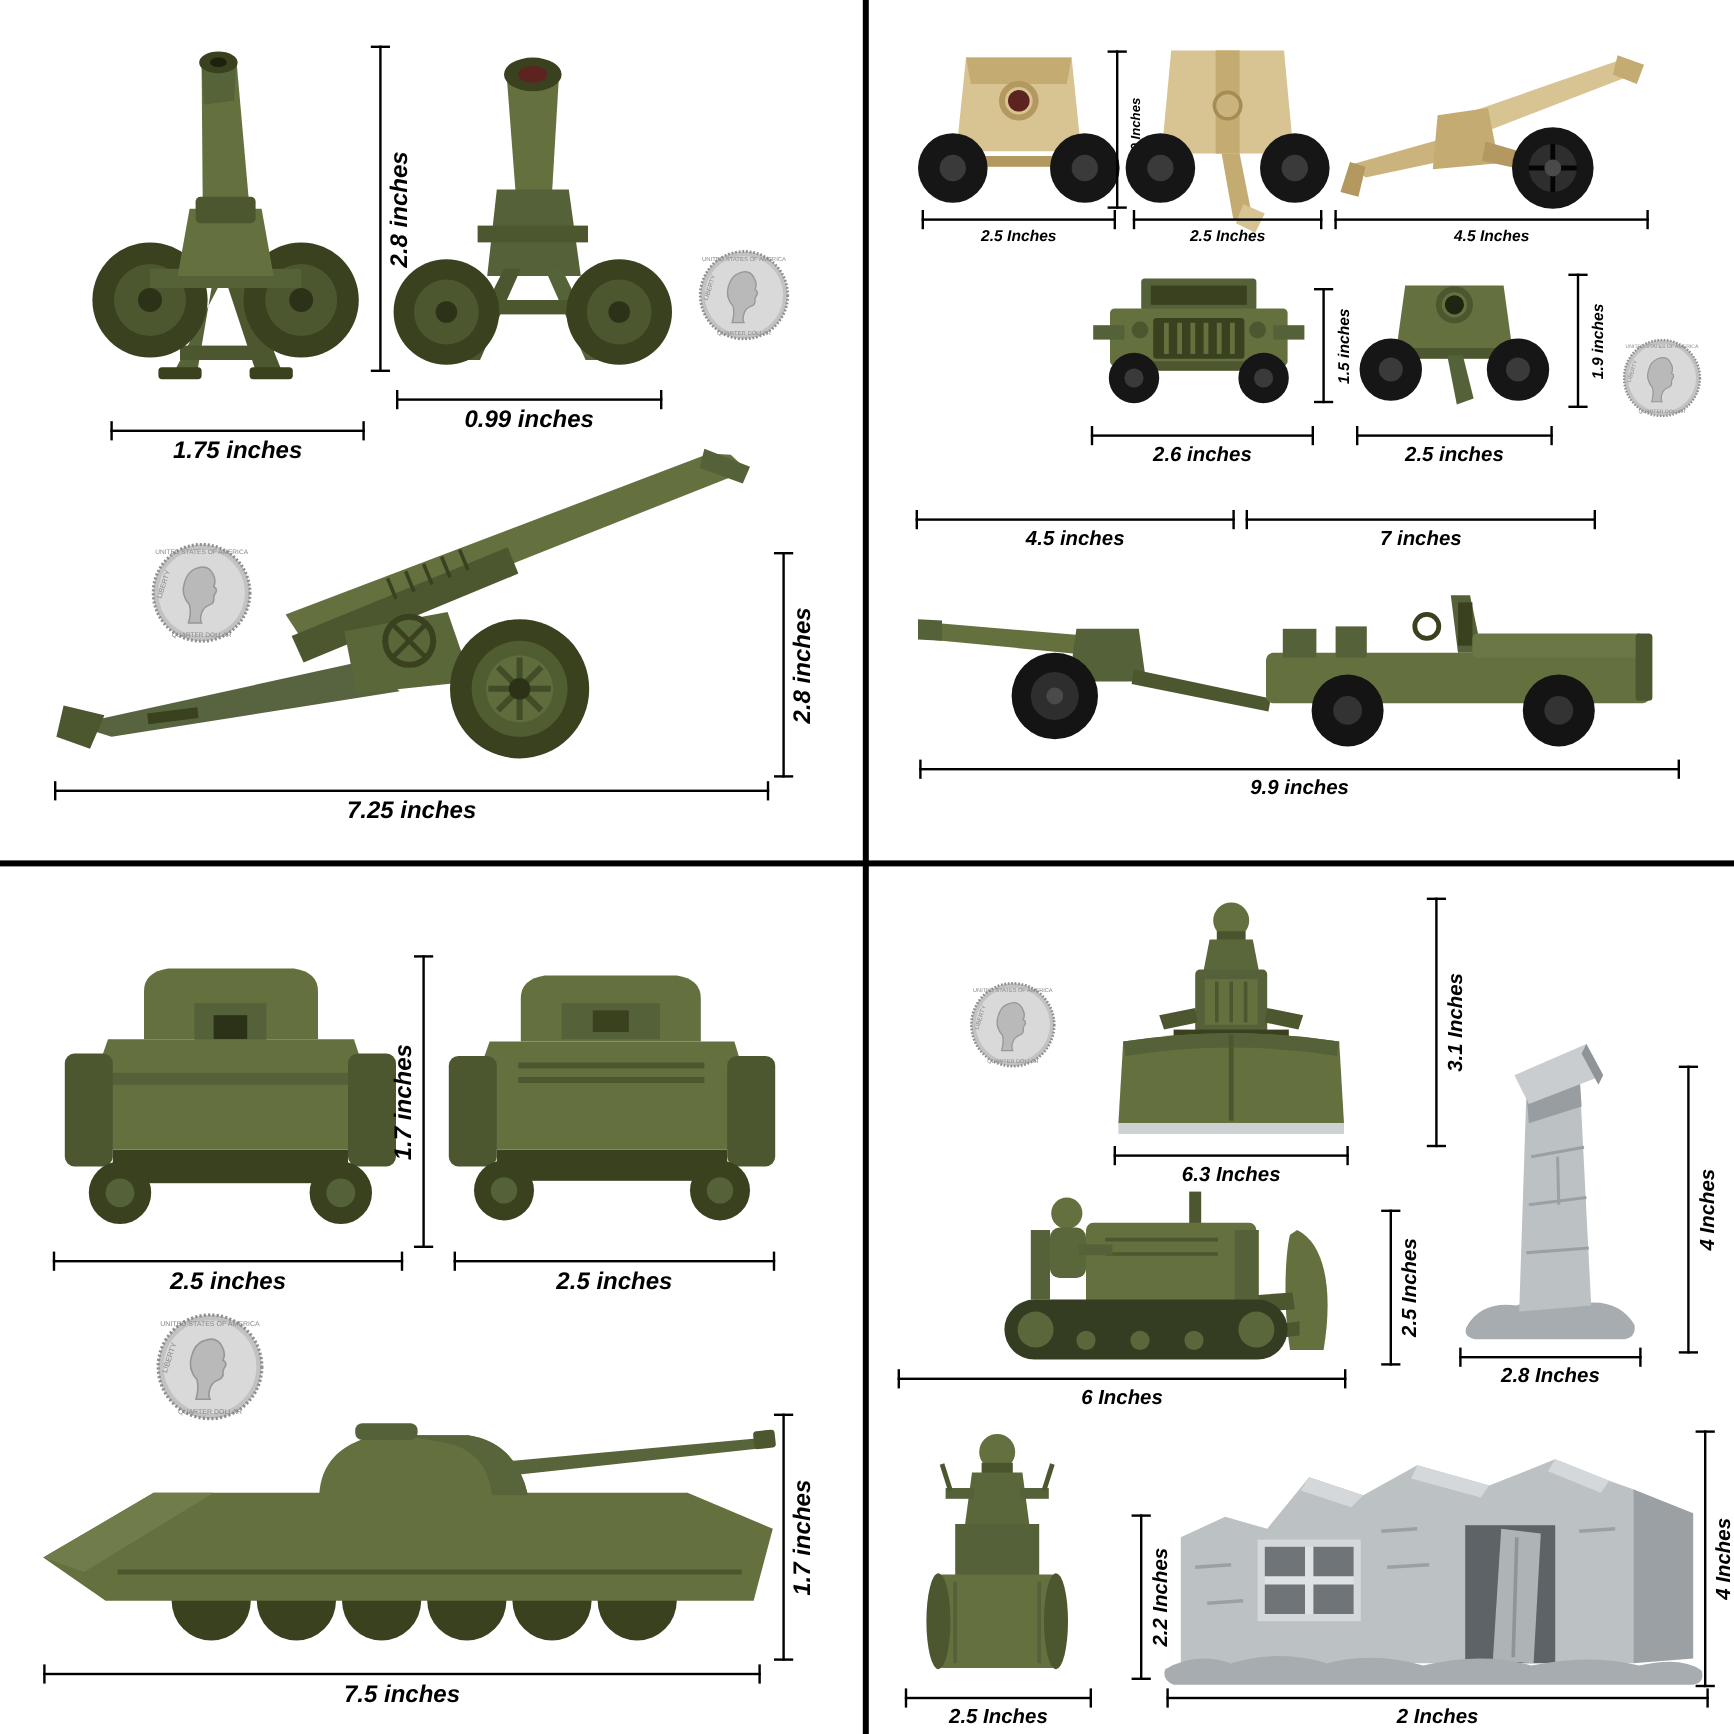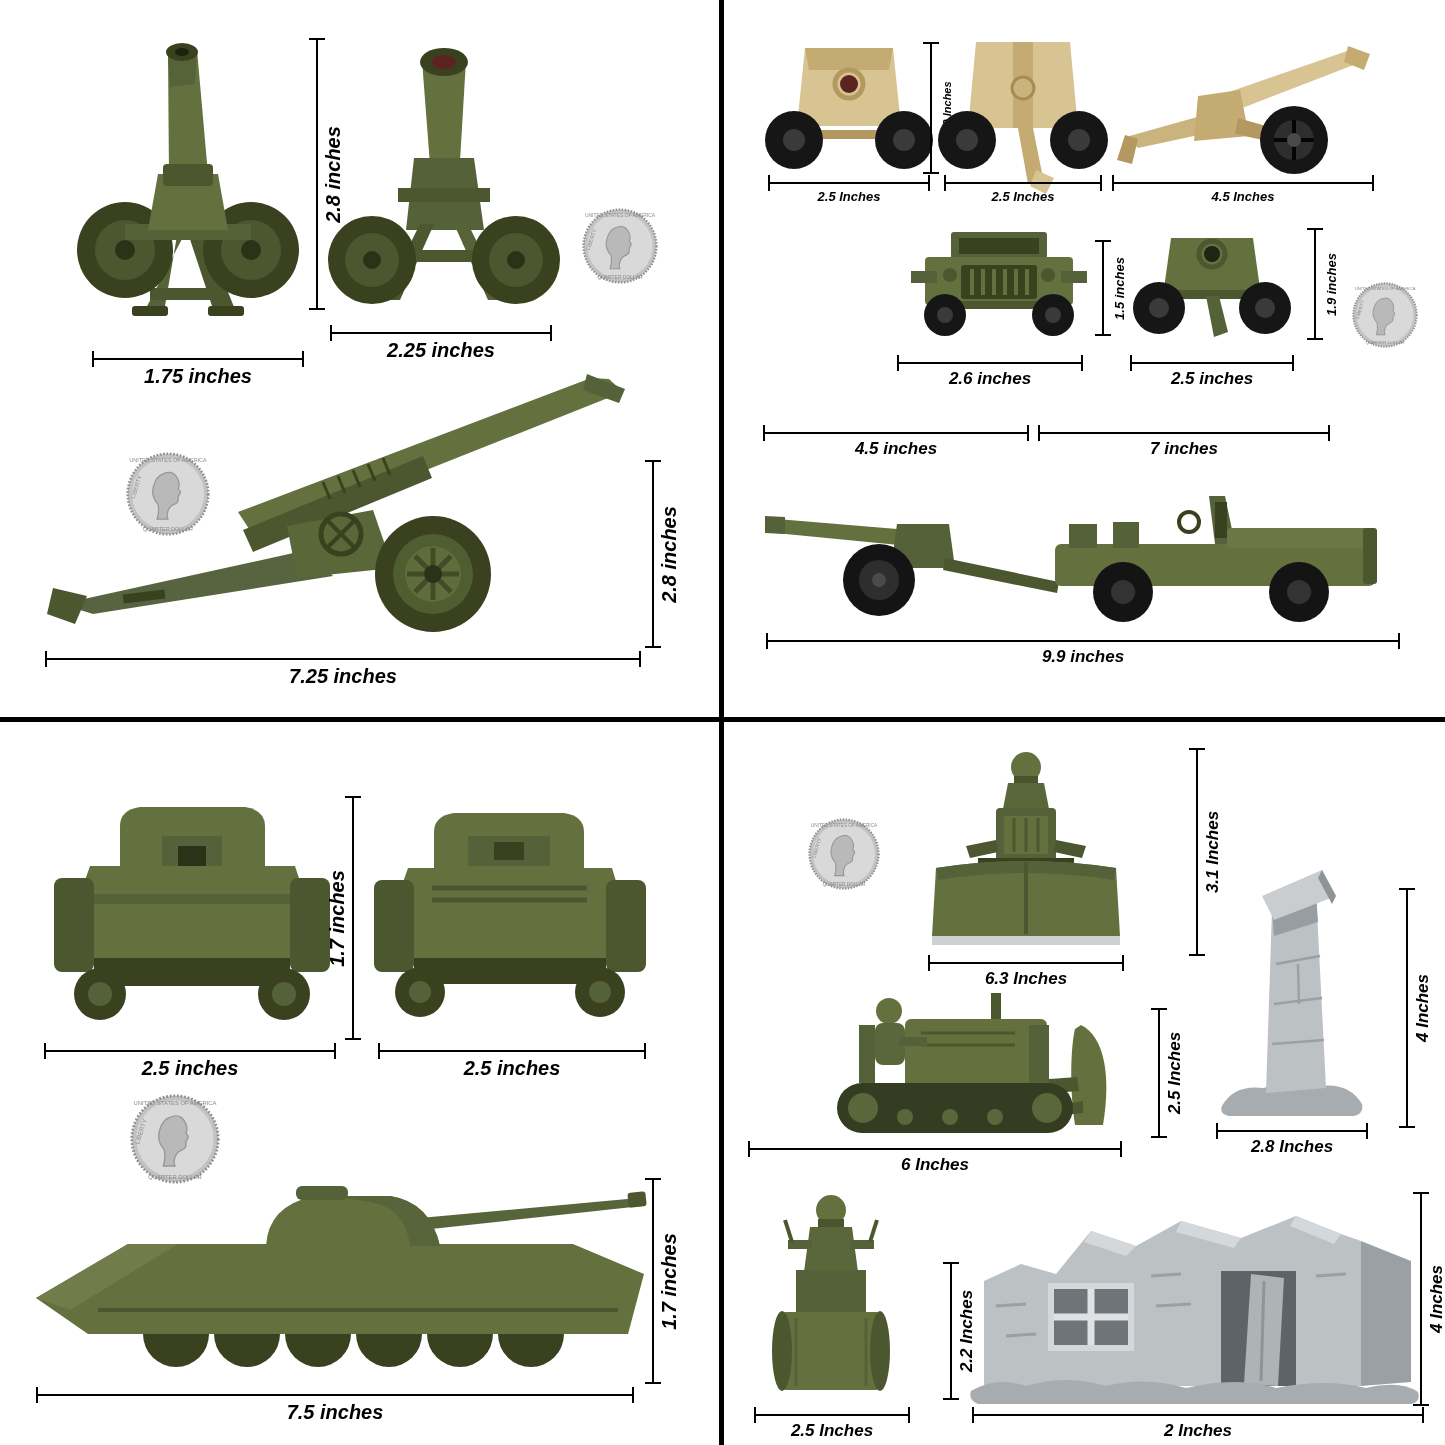--- a/index.html
+++ b/index.html
@@ -104,21 +104,21 @@
         <circle cx="40" cy="222" r="44" fill="#39411f"></circle>
         <circle cx="40" cy="222" r="27" fill="#4c5730"></circle>
         <circle cx="40" cy="222" r="9" fill="#2c3218"></circle>
         <circle cx="184" cy="222" r="44" fill="#39411f"></circle>
         <circle cx="184" cy="222" r="27" fill="#4c5730"></circle>
         <circle cx="184" cy="222" r="9" fill="#2c3218"></circle>
       </g>
     </svg>
 
     <div class="dim dim-h f20" style="left:330px;top:332px;width:222px;">
-      <span class="lbl">2.25 inches</span>
+      <span class="lbl">0.99 inches</span>
     </div>
 
     <svg class="coin" style="left:582px;top:208px;width:76px;height:76px">
         <use href="#coin-sym"></use>
       </svg>
 
     <svg class="art" style="left:35px;top:362px;width:612px;height:288px" viewBox="0 0 612 288">
       <g>
         <polygon points="272,188 298,214 58,252 26,242" fill="#586440"></polygon>
         <polygon points="52,234 18,226 12,252 40,262" fill="#4c5730"></polygon>
@@ -297,21 +297,21 @@
     <div class="dim dim-v vr f13" style="left:591px;top:228px;height:112px;">
       <span class="lblwrap">
           <span class="lbl">1.9 inches</span>
         </span>
     </div>
 
     <svg class="coin" style="left:629px;top:282px;width:66px;height:66px">
         <use href="#coin-sym"></use>
       </svg>
 
-    <div class="dim dim-h f17" style="left:174px;top:362px;width:186px;">
+    <div class="dim dim-h f17" style="left:186px;top:362px;width:186px;">
       <span class="lbl">2.6 inches</span>
     </div>
     <div class="dim dim-h f17" style="left:407px;top:362px;width:164px;">
       <span class="lbl">2.5 inches</span>
     </div>
 
     <div class="dim dim-h f17" style="left:40px;top:432px;width:266px;">
       <span class="lbl">4.5 inches</span>
     </div>
     <div class="dim dim-h f17" style="left:315px;top:432px;width:292px;">

